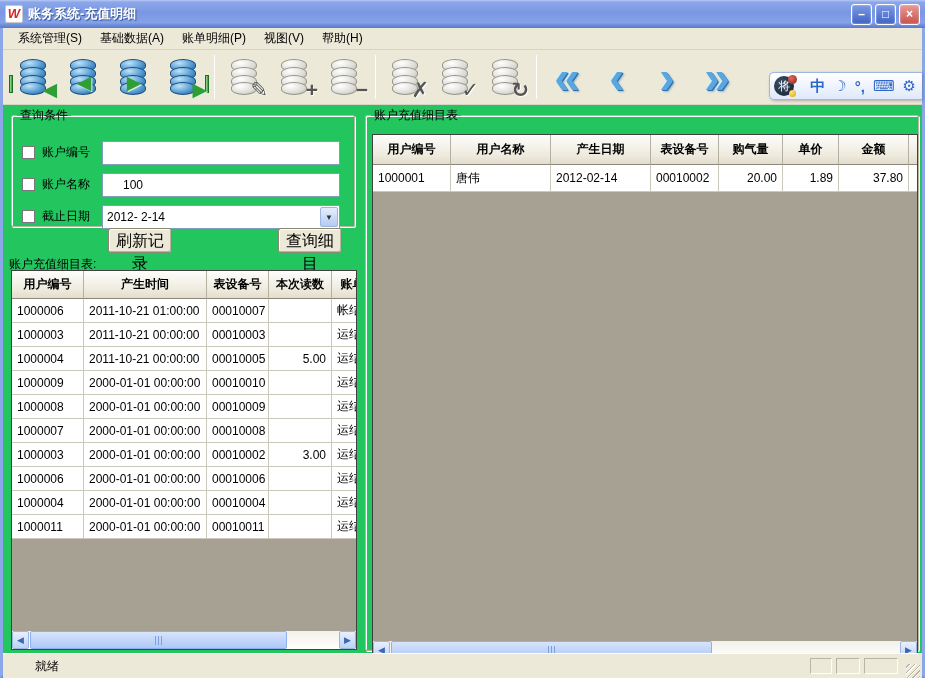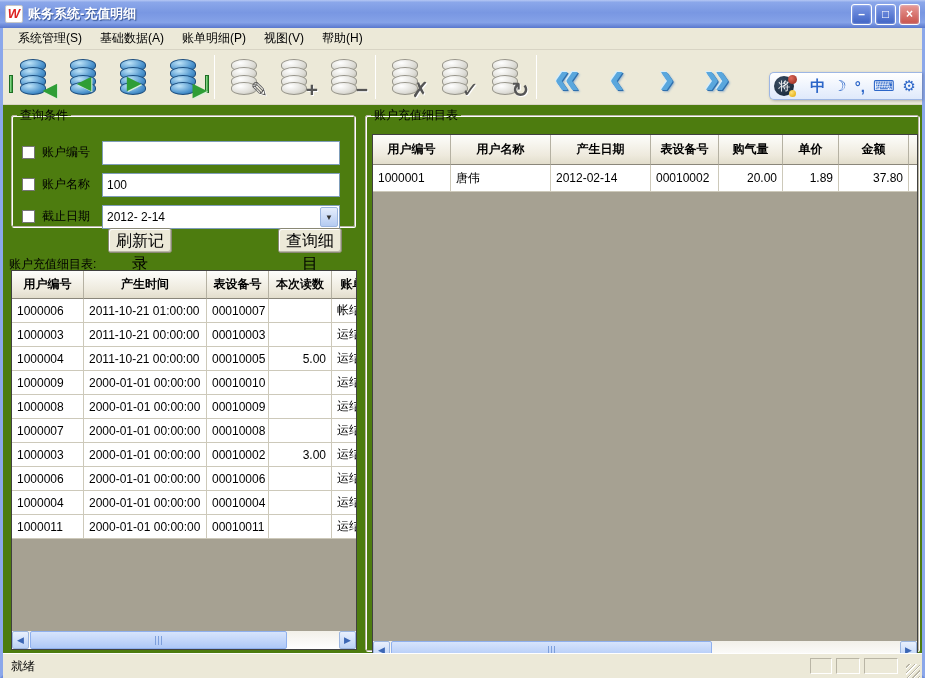--- a/index.html
+++ b/index.html
@@ -50,33 +50,33 @@
     padding:0 6px 0 4px; gap:8px; z-index:5; box-shadow:1px 1px 3px rgba(0,0,0,.25); }
   .ime-logo { width:20px; height:20px; border-radius:50%; background:radial-gradient(circle at 35% 35%, #3c5066, #101e2e);
     color:#fff; font-size:12px; line-height:20px; text-align:center; position:relative; }
   .ime-logo::after { content:""; position:absolute; right:-2px; bottom:-1px; width:7px; height:7px; border-radius:50%;
     background:radial-gradient(circle at 35% 35%, #ffe37a, #e0a400); }
   .ime-logo::before { content:""; position:absolute; right:-3px; top:-1px; width:9px; height:9px; border-radius:50%;
     background:radial-gradient(circle at 35% 35%, #e06a5a, #8c2418); }
   .ime-item { color:#2c66c8; font-size:15px; font-weight:bold; }
 
   
-  .main { position:absolute; left:0; top:105px; width:919px; height:548px; background:#4d7c0f; }
+  .main { position:absolute; left:0; top:105px; width:919px; height:548px; background:#22c55e; }
 
   fieldset.grp { position:absolute; border:1px solid #bab6a6; border-radius:2px;
     box-shadow:1px 1px 0 #ffffff, inset 1px 1px 0 #ffffff; }
   fieldset.grp legend { font-size:12px; color:#000; padding:0 3px; margin-left:5px; }
 
   .grp-query { left:8px; top:2px; width:344px; height:120px; }
   .qrow { position:absolute; left:10px; display:flex; align-items:center; }
   .qr0{top:20px;} .qr1{top:52px;} .qr2{top:84px;}
   .cb { width:13px; height:13px; background:#fff; border:1px solid #777; margin-right:7px; }
   .qlabel { font-size:12px; width:62px; }
   .qinput { position:absolute; left:90px; width:238px; height:24px; border:1px solid #7f9db9; background:#fff;
-    font-size:12px; padding:0 4px; }
+    font-size:12px; padding:0 20px; }
   .combo { position:absolute; left:90px; width:238px; height:24px; border:1px solid #7f9db9; background:#fff;
     font-size:12px; display:flex; align-items:center; }
   .combo .cval { flex:1; padding:0 4px; }
   .combo .carrow { width:18px; height:20px; margin:1px; background:linear-gradient(180deg,#e6eefc,#b4cbf2);
     border:1px solid #9cb6e0; border-radius:2px; font-size:8px; line-height:20px; text-align:center; color:#333; }
 
   .btn { position:absolute; top:123px; height:25px; width:64px; background:#ece9d8;
     border:1px solid #8a8875; border-radius:3px; box-shadow:inset 1px 1px 0 #fff, inset -1px -1px 0 #b9b5a5;
     font-size:16px; text-align:center; line-height:23px; }
   .btn-refresh { left:105px; } .btn-query { left:275px; }
@@ -114,21 +114,21 @@
   .sb-thumb { position:absolute; top:0; height:18px; border:1px solid #8fb0ee; border-radius:2px;
     background:linear-gradient(180deg,#d7e4fc,#aec8f7); }
   .sb-thumb::after { content:""; position:absolute; left:50%; top:4px; width:8px; height:9px; transform:translateX(-50%);
     background:repeating-linear-gradient(90deg,#7d9fdc 0 1px,transparent 1px 3px); }
   .thumb-left  { left:1px; width:83%; }
   .thumb-right { left:1px; width:63%; }
 
   
   .statusbar { position:absolute; left:0; top:653px; width:919px; height:25px; background:#ece9d8;
     border-top:1px solid #fff; display:flex; align-items:center; }
-  .status-text { font-size:12px; padding-left:8px; flex:1; }
+  .status-text { font-size:12px; padding-left:0; flex:1;margin-left:32px; }
   .status-cell { height:16px; border:1px solid; border-color:#b9b5a5 #fff #fff #b9b5a5; margin-right:4px; }
   .sc1{width:22px;} .sc2{width:24px;} .sc3{width:34px;}
   .grip { width:14px; height:14px; margin:0 2px 0 4px; align-self:flex-end;
     background:repeating-linear-gradient(135deg, transparent 0 2px, #b9b5a5 2px 3px, #fff 3px 4px); }
 </style>
 </head>
 <body>
 
 <div class="window">
 

